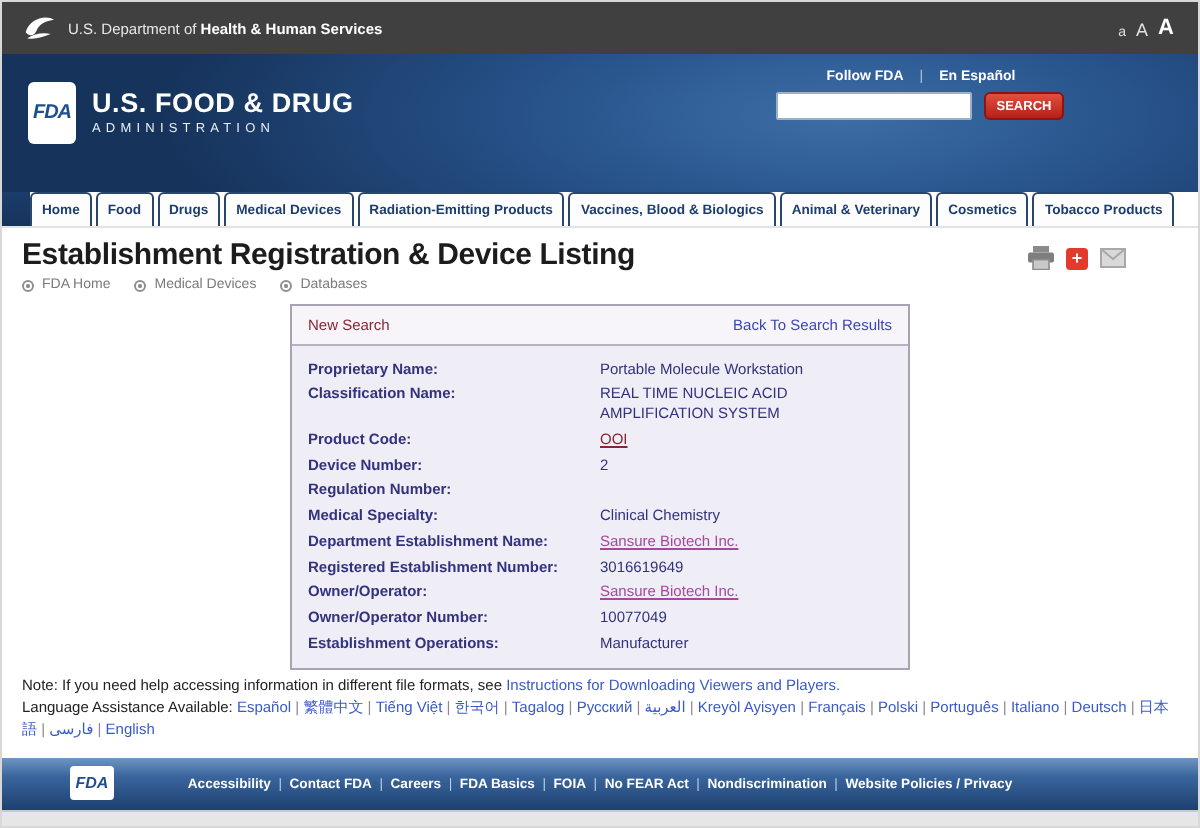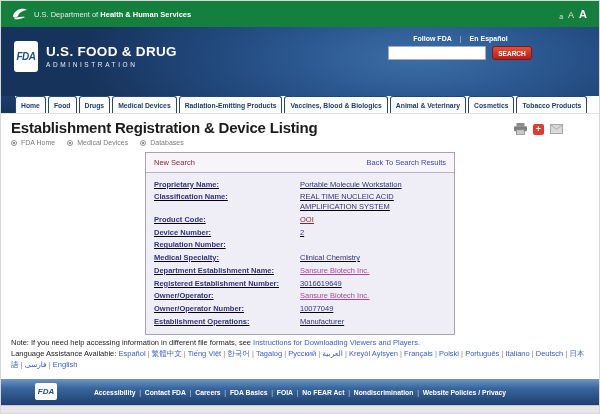--- a/index.html
+++ b/index.html
@@ -1,20 +1,20 @@
 <!DOCTYPE html>
 <html><head>
 <meta charset="utf-8">
 <style>
   * { margin:0; padding:0; box-sizing:border-box; }
   body { background:#fff; font-family:"Liberation Sans", sans-serif; }
   .screen { width:600px; height:414px; background:#fff; position:relative; overflow:hidden; border:1px solid #d8d8d8; }
 
   
-  .hhs-bar { height:26px; background:#15803d; display:flex; align-items:center; justify-content:space-between; padding:0 12px 0 10px; }
+  .hhs-bar { height:26px; background:#404040; display:flex; align-items:center; justify-content:space-between; padding:0 12px 0 10px; }
   .hhs-left { display:flex; align-items:center; gap:6px; cursor:pointer; }
   .hhs-text { color:#e8e8e8; font-size:7.5px; }
   .hhs-text b { color:#fff; }
   .txt-sizes { display:flex; align-items:flex-end; gap:5px; color:#e0e0e0; }
   .txt-sizes span { cursor:pointer; line-height:1; }
   .ts-0 { font-size:7px; } .ts-1 { font-size:9px; } .ts-2 { font-size:11px; font-weight:bold; color:#fff; }
 
   
   .banner { height:69px; background:radial-gradient(ellipse 340px 110px at 70% 45%, #3d6ea6 0%, #27528a 45%, #16335b 100%); position:relative; }
   .fda-logo { position:absolute; left:13px; top:14px; width:24px; height:31px; background:#fff; border-radius:3px; display:flex; align-items:center; justify-content:center; cursor:pointer; }
@@ -46,21 +46,21 @@
   .icon-btn { cursor:pointer; display:flex; }
   .share-box { width:11px; height:11px; background:#e23b2e; border-radius:2px; color:#fff; font-size:9px; font-weight:bold; display:flex; align-items:center; justify-content:center; line-height:1; }
 
   
   .content { height:184px; background:#fff; padding-top:3px; }
   .panel { width:310px; margin:0 auto; background:#efedf5; border:1px solid #a9a2b2; }
   .panel-head { display:flex; justify-content:space-between; align-items:center; padding:5px 8px; background:#f7f5fa; border-bottom:1px solid #b7b1c1; }
   .new-search { color:#8b2332; font-size:7.5px; cursor:pointer; }
   .back-link { color:#3c46b5; font-size:7.5px; cursor:pointer; }
   .panel-body { padding:5px 8px 6px 8px; }
-  .row { display:flex; padding:1.5px 0;text-decoration:underline; }
+  .row { display:flex; padding:1.5px 0; }
   .lbl { width:146px; padding-right:8px; font-size:7.5px; line-height:1.3; font-weight:bold; color:#32327e; }
   .val { flex:1; font-size:7.5px; line-height:1.3; color:#32327e; }
   .val.link-maroon { color:#8b2332; text-decoration:underline; cursor:pointer; }
   .val.link-purple { color:#a8489c; text-decoration:underline; cursor:pointer; }
 
   
   .footer-text { height:46px; padding:5px 10px 0 10px; font-size:7.5px; color:#222; line-height:1.45; overflow:hidden; }
   .note-link { color:#3a5bc7; cursor:pointer; }
   .lang-label { color:#222; }
   .lang-item { color:#3a5bc7; cursor:pointer; }

